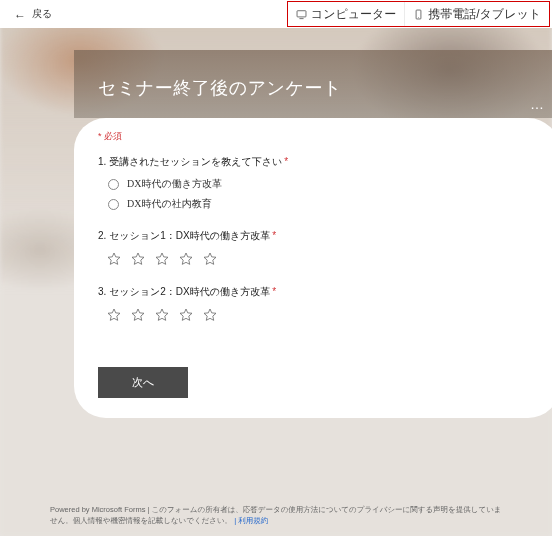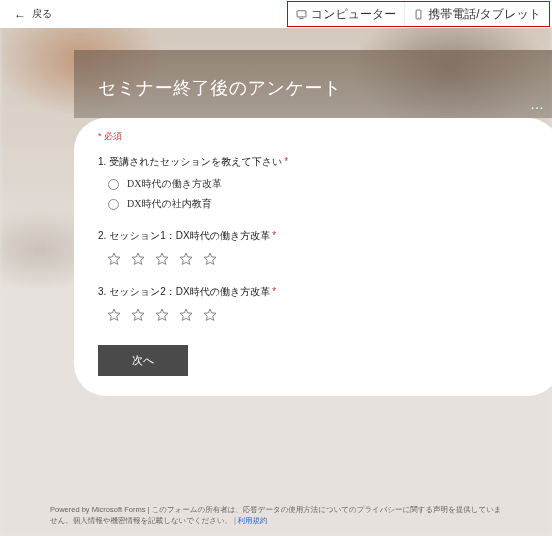--- a/index.html
+++ b/index.html
@@ -42,24 +42,24 @@
   .qlabel { font-size: 10px; color: #222; margin-bottom: 8px; }
   .qlabel .ast { color: #d13438; margin-left: 2px; }
 
   .radio-opt { display: flex; align-items: center; gap: 8px; font-size: 10px; color: #333; margin: 6px 0 6px 10px; font-family: Liberation Serif, serif; }
   .radio-opt .circle { width: 11px; height: 11px; border: 1px solid #888; border-radius: 50%; }
 
   .stars { display: flex; gap: 8px; margin-left: 8px; }
   .star { width: 16px; height: 16px; cursor: pointer; }
   .star svg { width: 100%; height: 100%; stroke: #666; fill: none; stroke-width: 1.2; }
 
-  .next-btn { margin-top: 4px; background: #4a4a4a; color: #fff; font-size: 11px; padding: 8px 34px; border: none; cursor: pointer; }
+  .next-btn { margin-top: 26px; background: #4a4a4a; color: #fff; font-size: 11px; padding: 8px 34px; border: none; cursor: pointer; }
 
   .footer { position: absolute; left: 50px; right: 50px; bottom: 10px; font-size: 7.5px; color: #666; line-height: 1.5; z-index: 6; }
-  .footer a { color: #2266cc; text-decoration: none; font-family: Liberation Serif, serif; }
+  .footer a { color: #2266cc; text-decoration: none; }
   .footer .row2 { margin-top: 3px; }
 </style>
 </head>
 <body>
 
 <div class="bg"></div>
 
 <div class="topbar">
   <div class="back">
     <span class="arrow">←</span>

